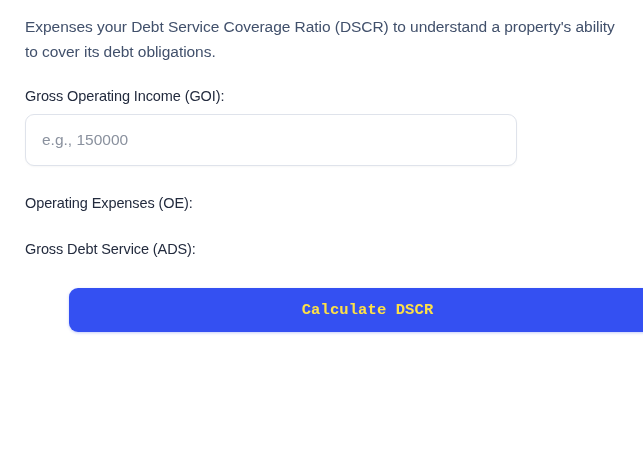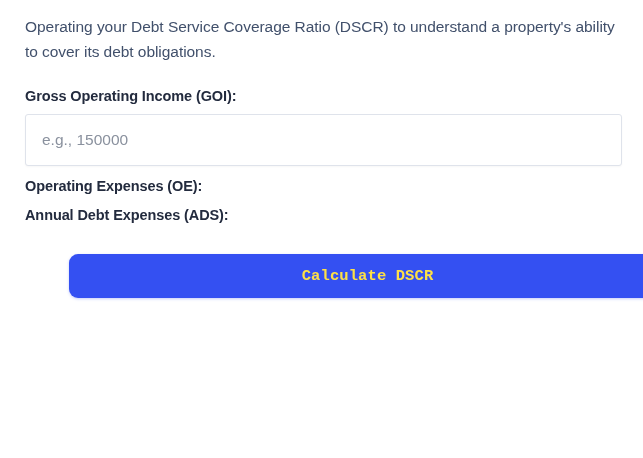--- a/index.html
+++ b/index.html
@@ -29,45 +29,45 @@
     margin: 0;
     padding: 0 2px 0 0;
     font-size: 15.5px;
     line-height: 25px;
     color: #41506b;
     letter-spacing: -0.05px;
     max-width: 592px;
   }
 
   .field-group {
-    margin-top: 11px;
+    margin-top: 28px;
   }
   .field-group.first { margin-top: 23px; }
 
   .field-label {
     display: block;
     font-size: 14.5px;
-    font-weight: bold;
+    font-weight: normal;
     color: #232b3e;
     letter-spacing: -0.1px;
     margin: 0 0 9px 0;
     line-height: 18px;
   }
 
   .field-input {
     display: block;
-    width: 597px;
+    width: 492px;
     height: 52px;
     padding: 0 16px;
     font-family: "Liberation Sans", sans-serif;
     font-size: 15.5px;
     color: #2b3445;
     background: #ffffff;
     border: 1px solid #dfe3eb;
-    border-radius: 3px;
+    border-radius: 9px;
     outline: none;
     box-shadow: 0 1px 2px rgba(16, 24, 40, 0.035);
   }
   .field-input::placeholder {
     color: #8a919e;
     opacity: 1;
   }
 
   .submit-row {
     margin-top: 30px;
@@ -88,32 +88,32 @@
     cursor: pointer;
     box-shadow: 0 1px 3px rgba(52, 80, 242, 0.28);
     margin-left: 44px;
   }
 </style>
 </head>
 <body>
 
 <div class="calculator-panel">
 
-  <p class="intro-text">Operating your Debt Service Coverage Ratio (DSCR) to understand a property's ability to cover its debt obligations.</p>
+  <p class="intro-text">Expenses your Debt Service Coverage Ratio (DSCR) to understand a property's ability to cover its debt obligations.</p>
 
   <div class="field-group first">
     <label class="field-label" for="input-goi">Gross Operating Income (GOI):</label>
     <input class="field-input" id="input-goi" type="text" placeholder="e.g., 150000" style="">
   </div>
 
   <div class="field-group">
     <label class="field-label" for="input-oe">Operating Expenses (OE):</label>
   </div>
 
   <div class="field-group">
-    <label class="field-label" for="input-ads">Annual Debt Expenses (ADS):</label>
+    <label class="field-label" for="input-ads">Gross Debt Service (ADS):</label>
   </div>
 
   <div class="submit-row">
     <button class="submit-button" type="button">Calculate DSCR</button>
   </div>
 
 </div>
 
 </body></html>

